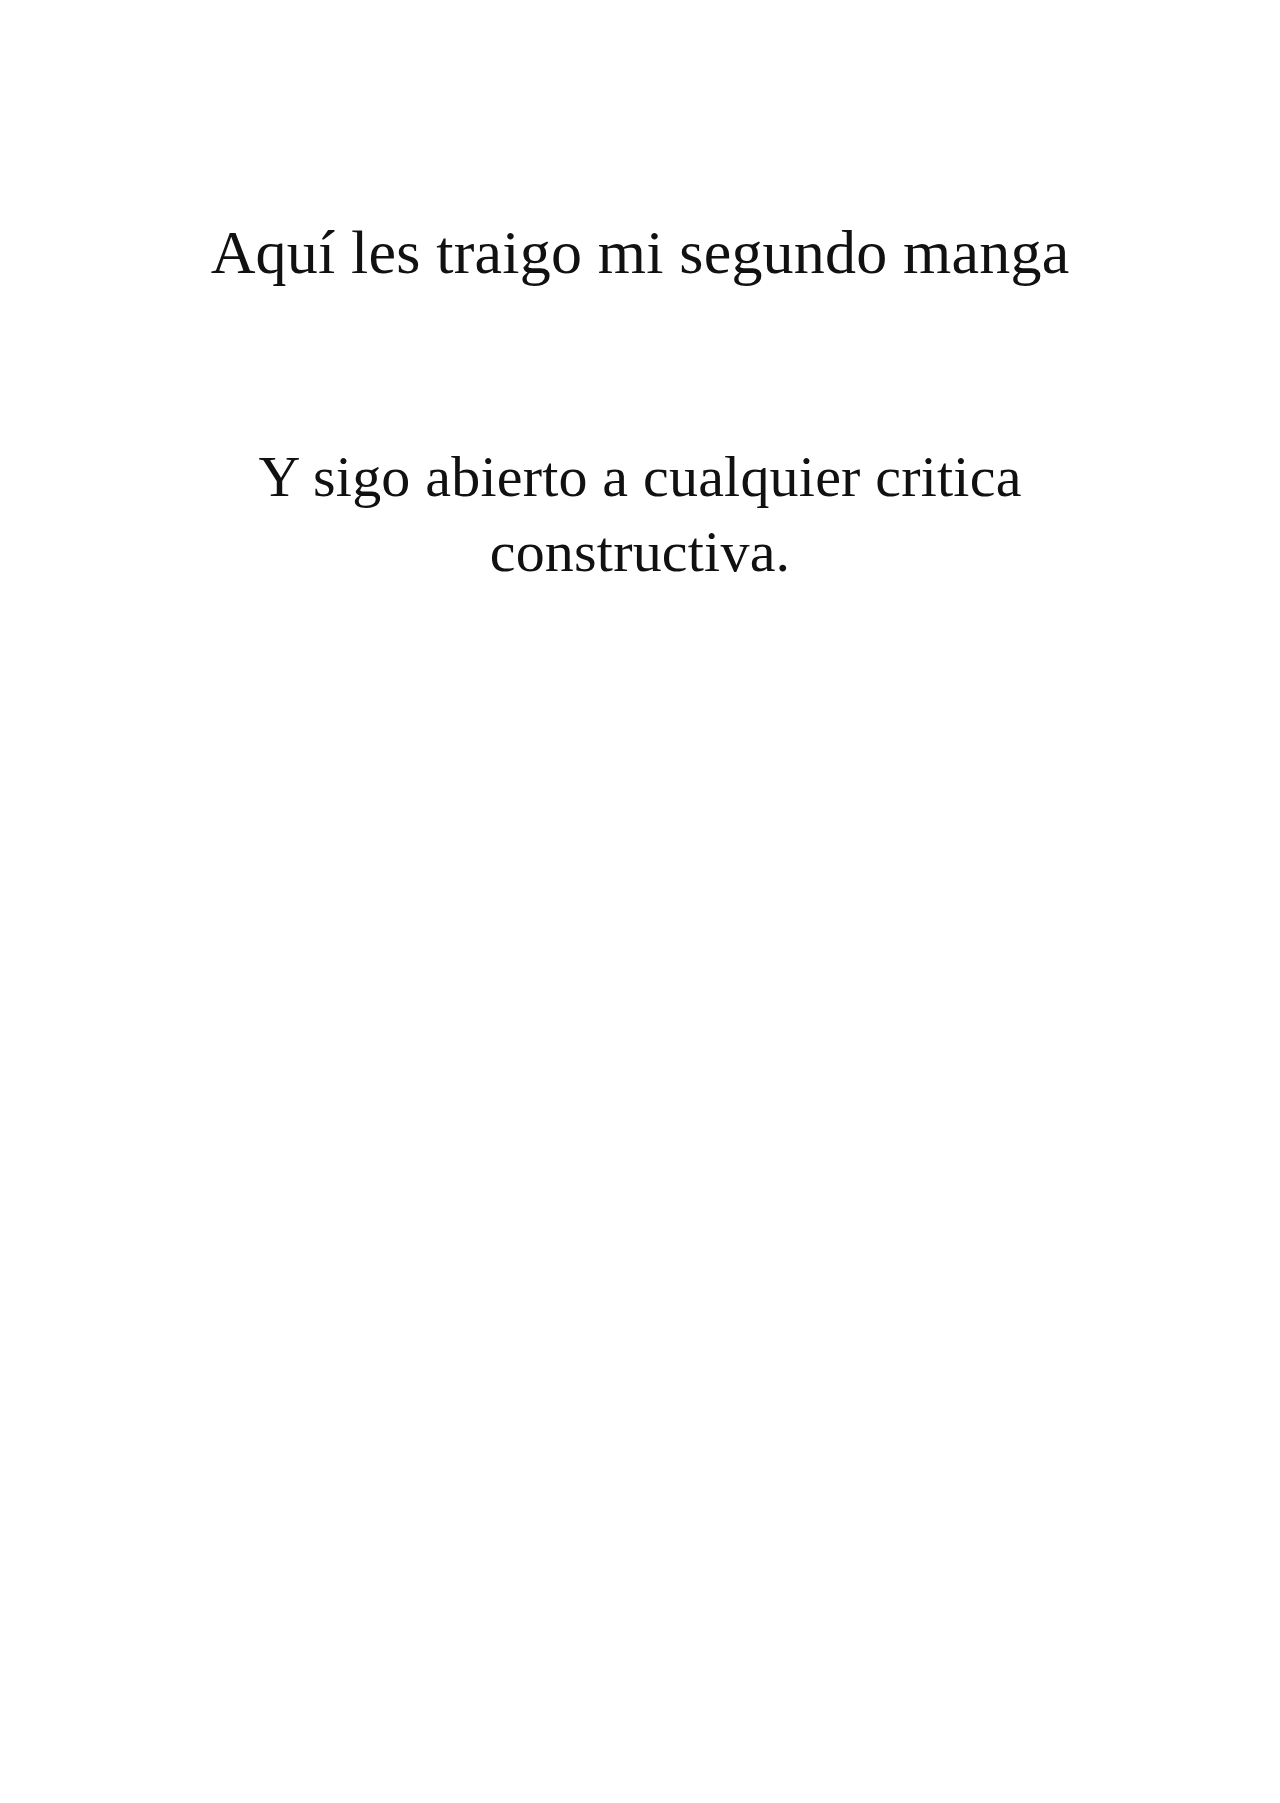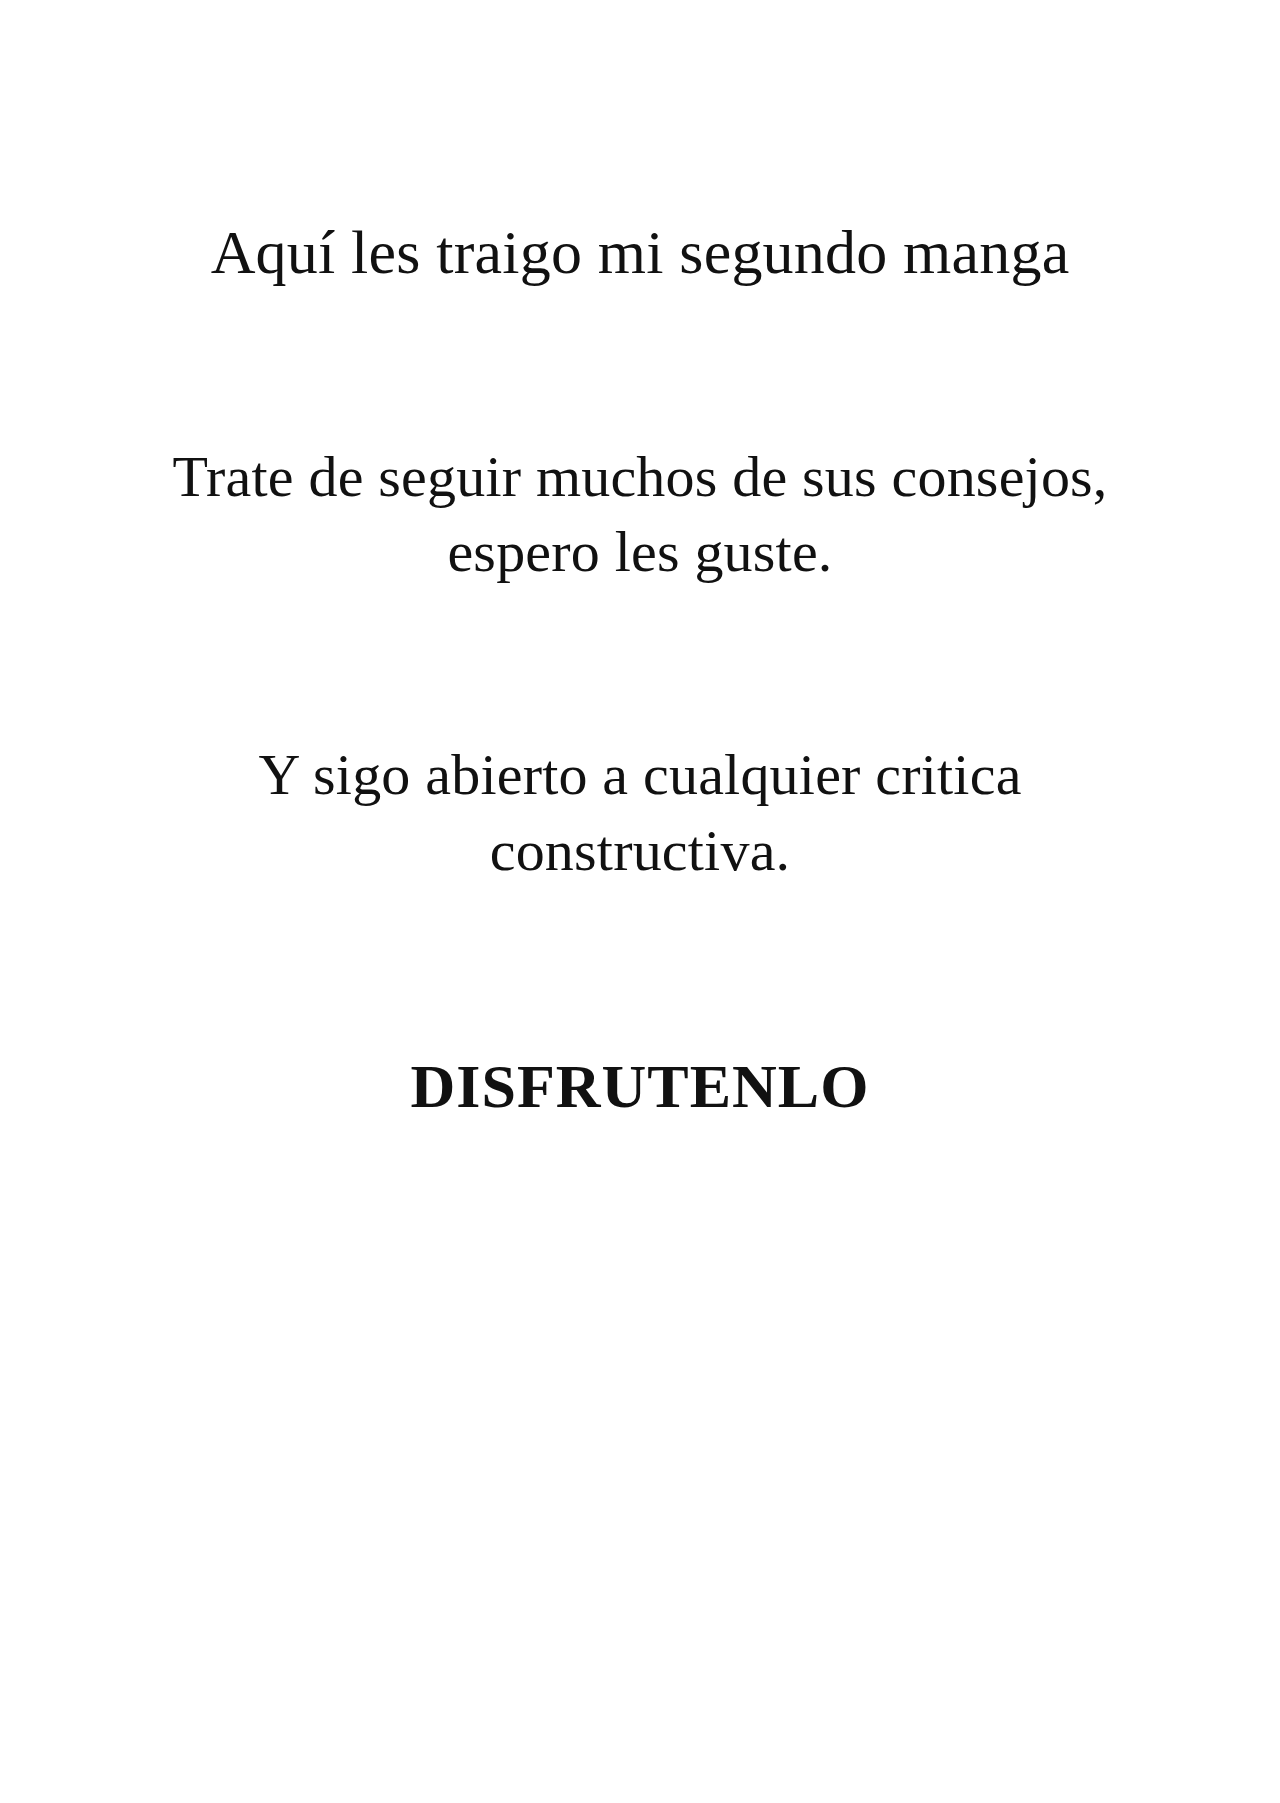--- a/index.html
+++ b/index.html
@@ -59,19 +59,17 @@
   }
 </style>
 </head>
 <body>
 
 <div class="page">
 
   <p class="block b-intro">Aquí les traigo mi segundo manga</p>
 
 
-  <p class="block b-advice">Trate de seguir muchos de sus consejos, espero les guste.</p>
 
   <p class="block b-open">Y sigo abierto a cualquier critica constructiva.</p>
 
-  <p class="block b-closing">DISFRUTENLO</p>
 
 </div>
 
 </body></html>

